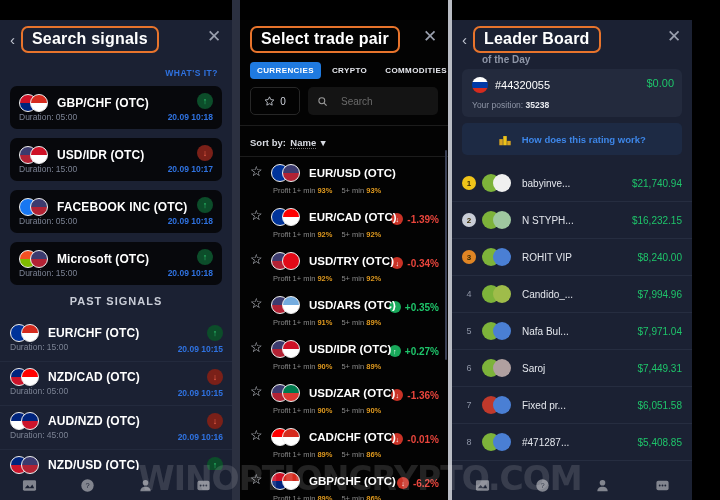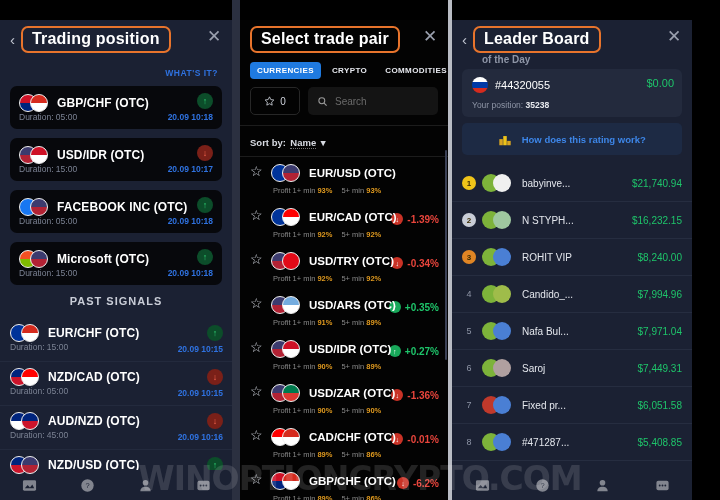--- a/index.html
+++ b/index.html
@@ -73,21 +73,21 @@
   .tab { font-size: 8px; font-weight: bold; letter-spacing: .4px; color: #e6e8ee; padding: 4px 7px; border-radius: 4px; }
   .tab.active { background: #1f7ae0; color: #fff; }
   .searchrow { display: flex; gap: 8px; padding: 0 10px 10px; align-items: center; }
   .fav-btn {
     width: 50px; height: 28px; border: 1px solid #272727; border-radius: 5px;
     display: flex; align-items: center; justify-content: center; gap: 5px;
     color: #cfd3dc; font-size: 10px;
   }
   .search-box {
     flex: 1; height: 28px; background: #141414; border-radius: 5px;
-    display: flex; align-items: center; padding: 0 9px; gap: 7px;
+    display: flex; align-items: center; padding: 0 9px; gap: 13px;
   }
   .search-box .ph { color: #6a6a6a; font-size: 10px; }
   .sortrow { border-top: 1px solid #1c1c1c; border-bottom: 1px solid #1c1c1c; padding: 6px 10px; }
   .sortrow .lbl { color: #d8dbe2; font-size: 9.5px; font-weight: bold; }
   .sortrow .val { color: #d8dbe2; font-size: 9.5px; font-weight: bold; border-bottom: 1px dotted #777; }
 
   .pair-list { overflow: hidden; }
   .pair-row { position: relative; display: flex; align-items: flex-start; padding: 7px 10px 6px; }
   .star { color: #cfd3dc; font-size: 14px; line-height: 15px; width: 17px; flex:0 0 17px;}
   .pair-main { margin-left: 4px; flex: 1; }
@@ -144,21 +144,21 @@
 </head>
 <body>
 
 <div id="app">
 
   <div class="panel panel-left">
     <div class="topbar"></div>
 
     <div class="hdr">
       <span class="back-chev">‹</span>
-      <span class="title-box">Trading position</span>
+      <span class="title-box">Search signals</span>
       <span class="close-x">✕</span>
     </div>
 
     <div class="whatsit">
       <span>WHAT'S IT?</span>
     </div>
 
     <div id="active-signals">
         <div class="signal-card">
           <div class="sig-top">

